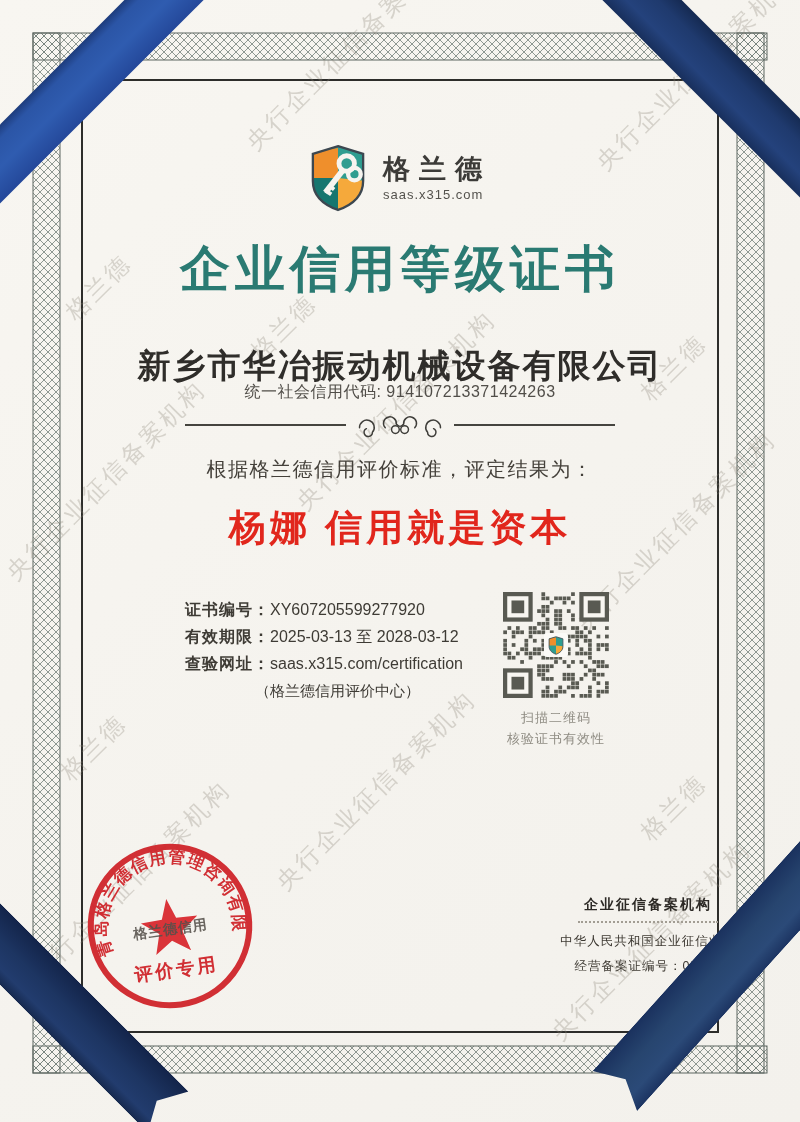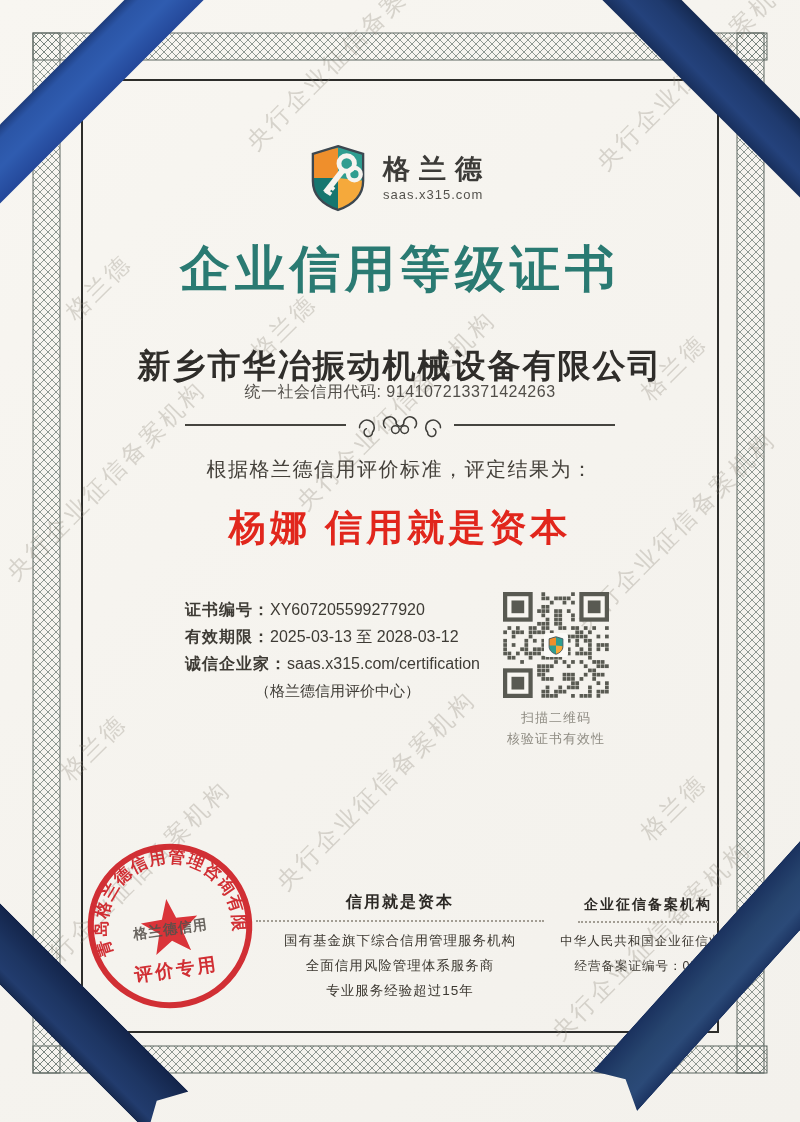--- a/index.html
+++ b/index.html
@@ -156,21 +156,21 @@
   <div class="abs ctr result">杨娜  信用就是资本</div>
 
   <div class="abs details">
     <div class="drow">
       <span class="dlabel">证书编号：</span><span>XY607205599277920</span>
     </div>
     <div class="drow">
       <span class="dlabel">有效期限：</span><span>2025-03-13 至 2028-03-12</span>
     </div>
     <div class="drow">
-      <span class="dlabel">诚信企业家：</span><span>saas.x315.com/certification</span>
+      <span class="dlabel">查验网址：</span><span>saas.x315.com/certification</span>
     </div>
     <div class="drow dnote">（格兰德信用评价中心）</div>
   </div>
 
   <div class="abs qr-wrap">
     <div class="qr-box">
       <svg id="qr-svg" width="106" height="106" viewBox="0 0 25 25">
           <rect x="9.06" y="0.06" width="0.88" height="0.88" fill="#595a52"></rect>
           <rect x="16.06" y="0.06" width="0.88" height="0.88" fill="#595a52"></rect>
           <rect x="9.06" y="1.06" width="0.88" height="0.88" fill="#595a52"></rect>
@@ -387,27 +387,20 @@
     </defs>
     <circle cx="100" cy="100" r="90" fill="none" stroke="#cf2127" stroke-width="7"></circle>
     <text font-size="19" font-weight="bold" fill="#cf2127" letter-spacing="1.5" font-family="Liberation Sans, DejaVu Sans, sans-serif">
       <textPath href="#sealArc" startOffset="2">青岛格兰德信用管理咨询有限公司</textPath>
     </text>
     <polygon points="100,69 108.2,91.7 132.3,92.5 113.3,107.3 120,130.5 100,117 80,130.5 86.7,107.3 67.7,92.5 91.8,91.7" fill="#d8262c"></polygon>
     <text x="100" y="109" text-anchor="middle" font-size="16" font-weight="bold" fill="#4a453f" opacity="0.88" letter-spacing="1" font-family="Liberation Sans, DejaVu Sans, sans-serif">格兰德信用</text>
     <text x="100" y="157" text-anchor="middle" font-size="21" font-weight="bold" fill="#cf2127" letter-spacing="3" font-family="Liberation Sans, DejaVu Sans, sans-serif">评价专用</text>
   </svg>
 
-  <div class="abs f-center">
-    <div class="f-head">信用就是资本</div>
-    <div class="dotline"></div>
-    <div class="f-line">国有基金旗下综合信用管理服务机构</div>
-    <div class="f-line">全面信用风险管理体系服务商</div>
-    <div class="f-line">专业服务经验超过15年</div>
-  </div>
 
   <div class="abs f-right">
     <div class="f-head sm">企业征信备案机构</div>
     <div class="dotline" style="margin-left:30px;margin-right:30px;"></div>
     <div class="f-line sm">中华人民共和国企业征信业务</div>
     <div class="f-line sm">经营备案证编号：05011</div>
   </div>
 
 </div>
 

